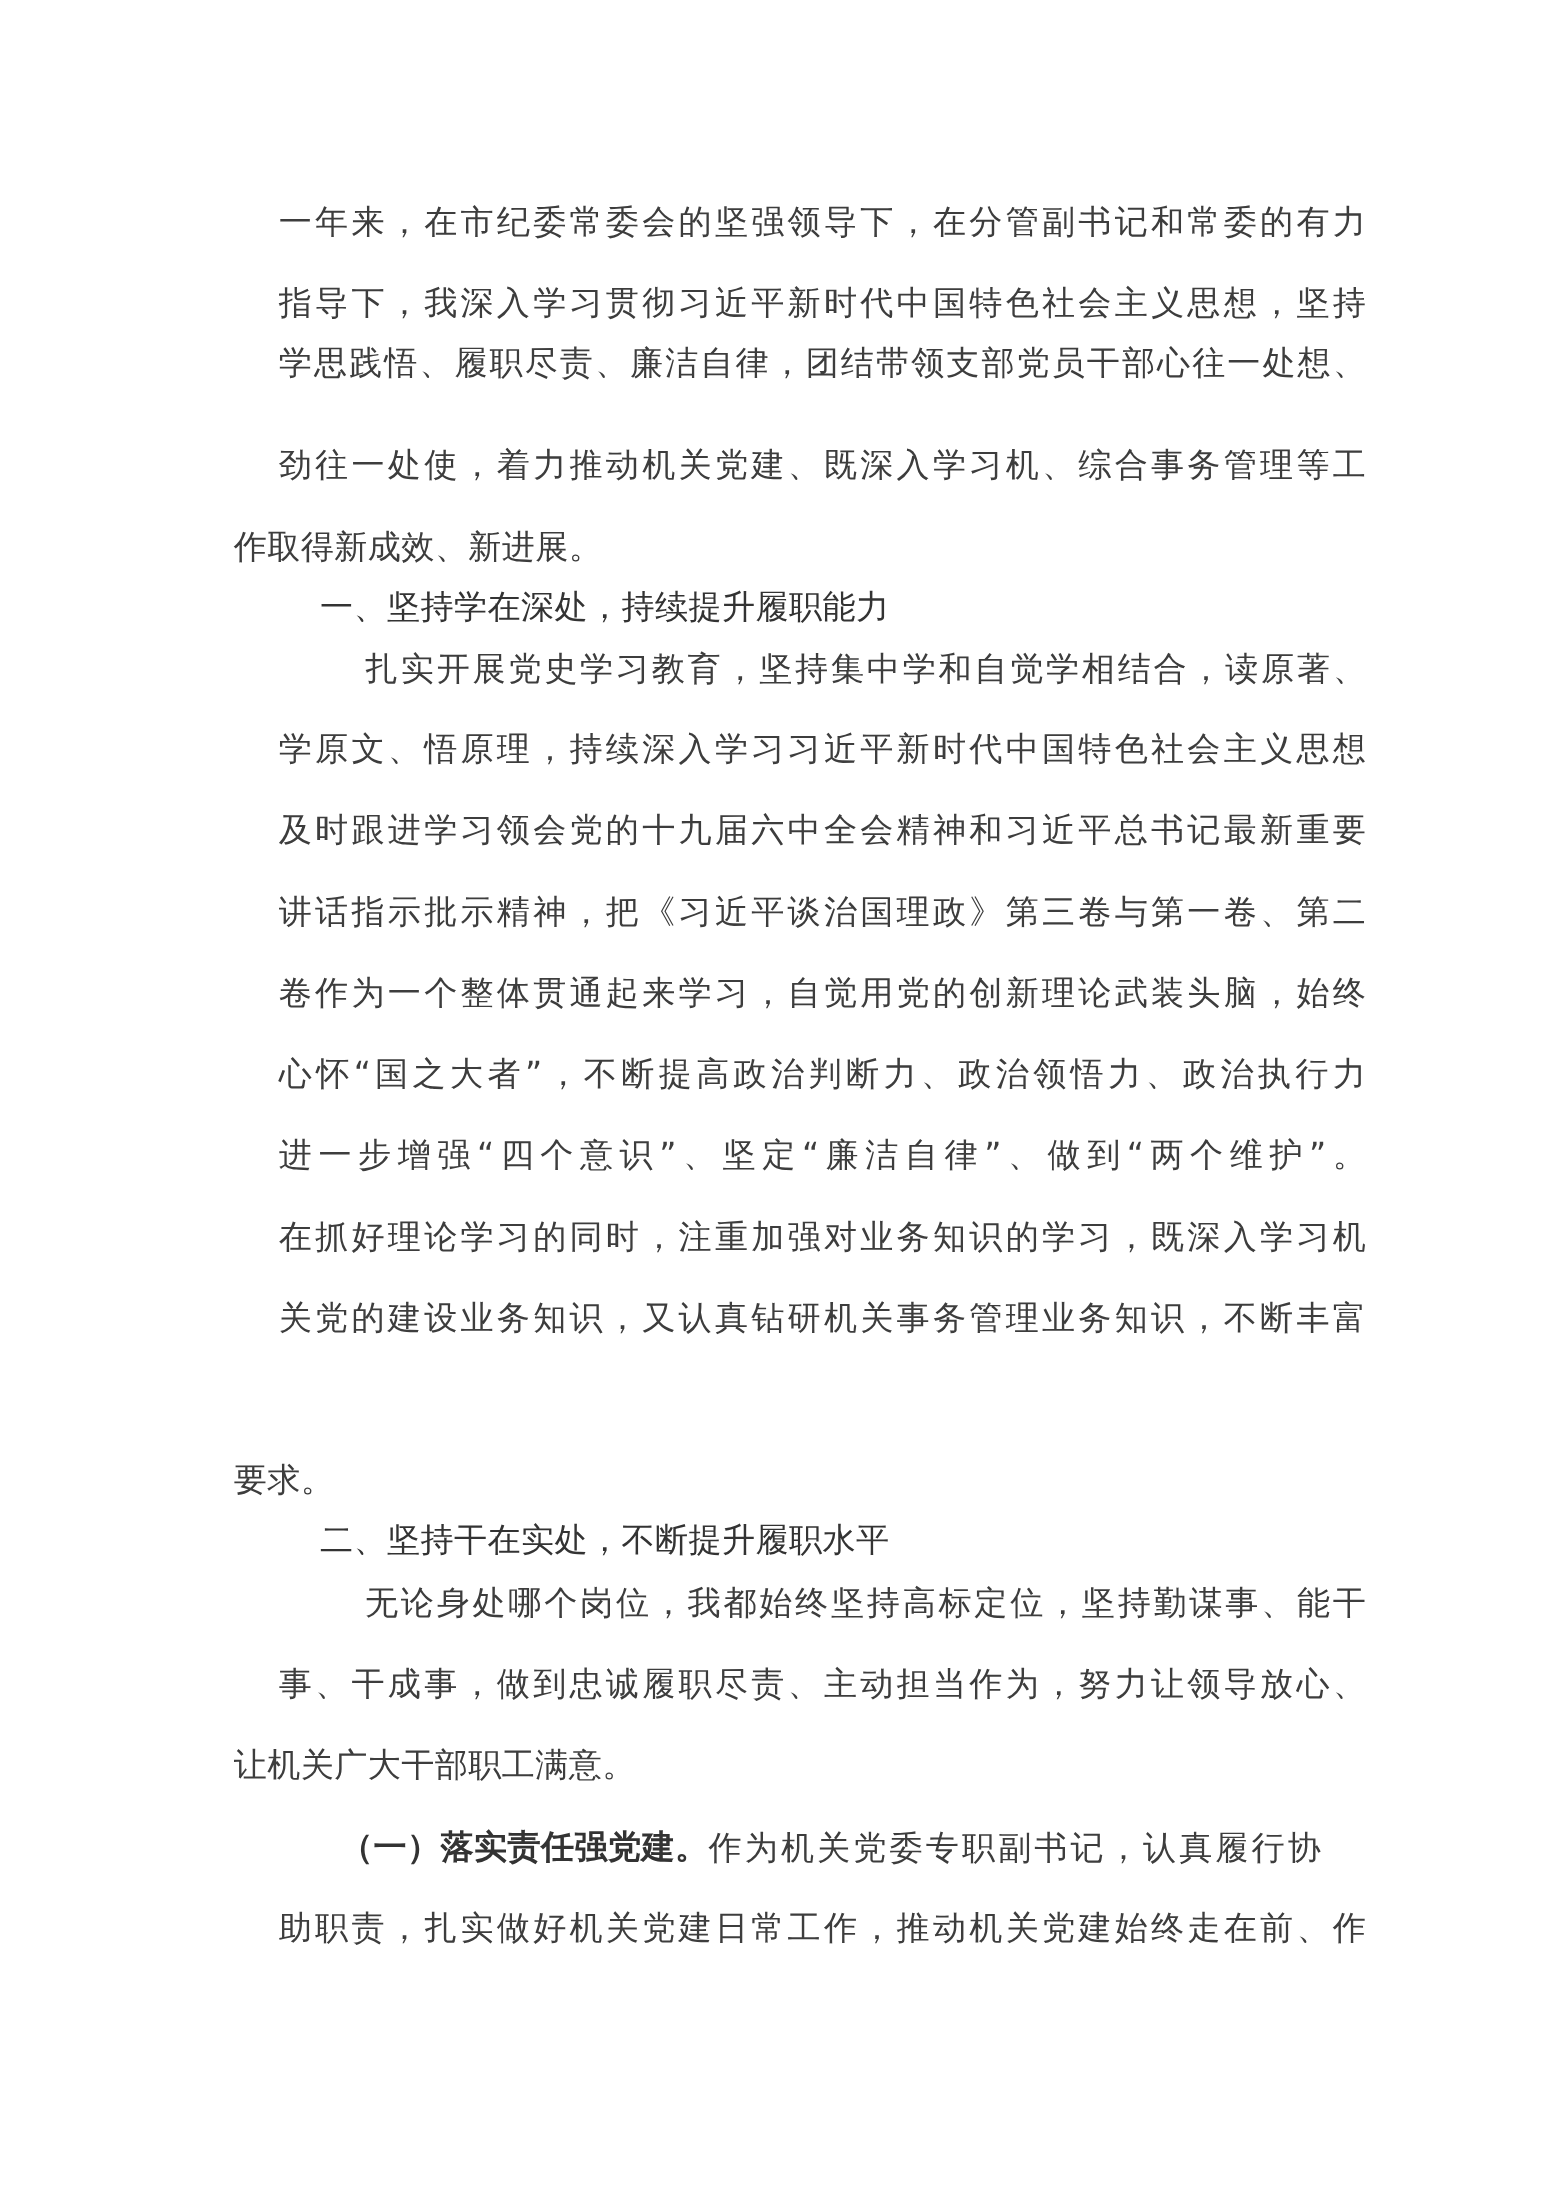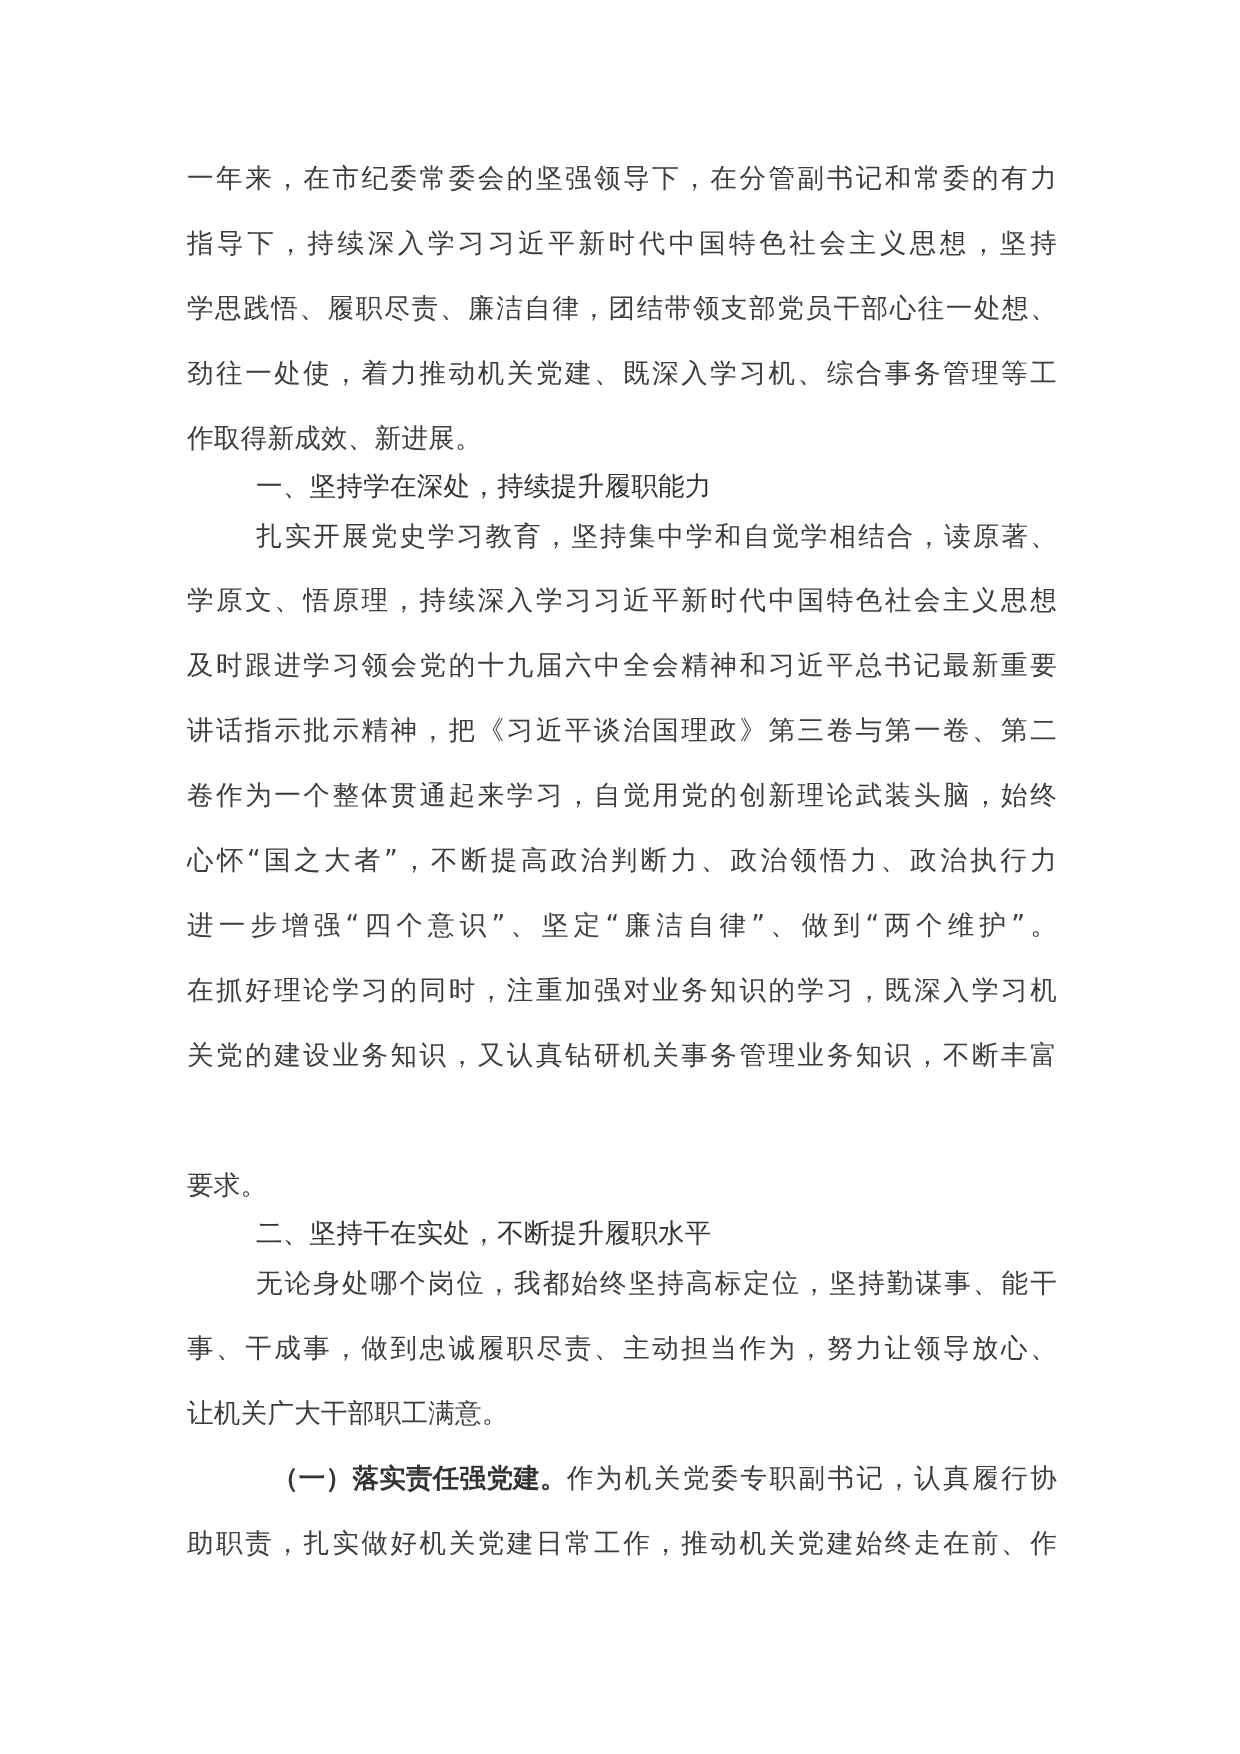--- a/index.html
+++ b/index.html
@@ -29,20 +29,21 @@
       width: 870px;
       font-size: 26.5px;
       line-height: 34px;
       white-space: nowrap;
       letter-spacing: 0.3px;
       color: #3d3d3d;
     }
     .line.just {
       text-align: justify;
       text-align-last: justify;
+      margin-left: 36px;
     }
     .line.indent {
       left: 256px;
       width: 801px;
     }
     .line.indent-sub {
       left: 272px;
       width: 785px;
     }
     .heading {
@@ -53,22 +54,22 @@
       font-weight: bold;
       color: #333333;
     }
   </style>
 </head>
 <body>
 
 <div class="page">
 
   <div class="line just" style="top:161px">一年来，在市纪委常委会的坚强领导下，在分管副书记和常委的有力</div>
-  <div class="line just" style="top:226px">指导下，持续深入学习习近平新时代中国特色社会主义思想，坚持</div>
-  <div class="line just" style="top:291px">学思践悟、履职尽责、廉洁自律，团结带领支部党员干部心往一处想、</div>
+  <div class="line just" style="top:226px">指导下，我深入学习贯彻习近平新时代中国特色社会主义思想，坚持</div>
+  <div class="line just" style="top:274px">学思践悟、履职尽责、廉洁自律，团结带领支部党员干部心往一处想、</div>
   <div class="line just" style="top:356px">劲往一处使，着力推动机关党建、既深入学习机、综合事务管理等工</div>
   <div class="line" style="top:421px">作取得新成效、新进展。</div>
 
   <div class="line indent heading" style="top:469px">一、坚持学在深处，持续提升履职能力</div>
 
   <div class="line indent just" style="top:519px">扎实开展党史学习教育，坚持集中学和自觉学相结合，读原著、</div>
   <div class="line just" style="top:583px">学原文、悟原理，持续深入学习习近平新时代中国特色社会主义思想</div>
   <div class="line just" style="top:648px">及时跟进学习领会党的十九届六中全会精神和习近平总书记最新重要</div>
   <div class="line just" style="top:713px">讲话指示批示精神，把《习近平谈治国理政》第三卷与第一卷、第二</div>
   <div class="line just" style="top:778px">卷作为一个整体贯通起来学习，自觉用党的创新理论武装头脑，始终</div>

